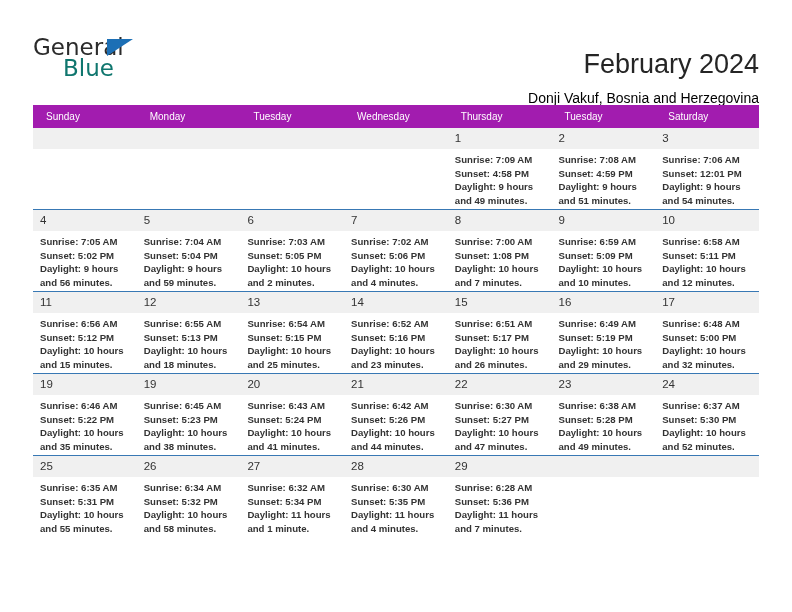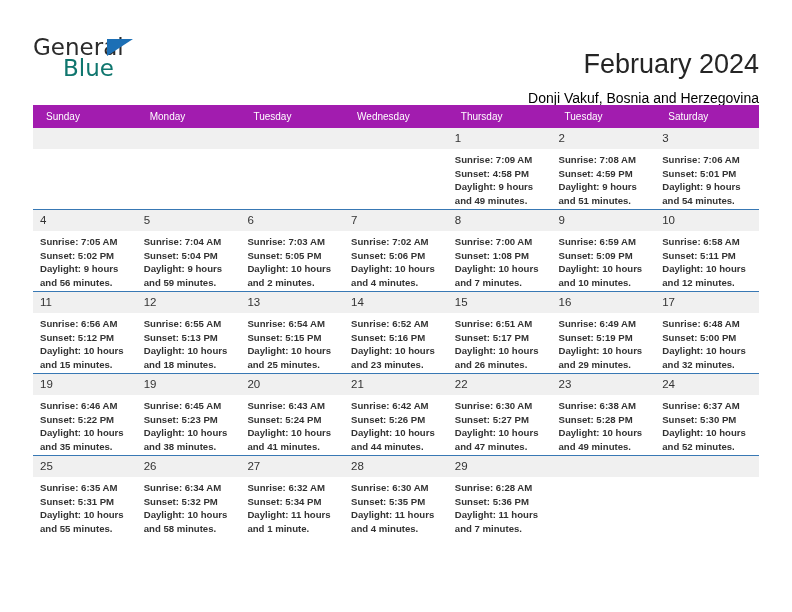--- a/index.html
+++ b/index.html
@@ -204,21 +204,21 @@
               <div>Sunrise: 7:08 AM</div>
               <div>Sunset: 4:59 PM</div>
               <div>Daylight: 9 hours</div>
               <div>and 51 minutes.</div>
             </div>
           </td>
           <td class="day-cell">
             <div class="daynum">3</div>
             <div class="dayinfo">
               <div>Sunrise: 7:06 AM</div>
-              <div>Sunset: 5:01 PM</div>
+              <div>Sunset: 12:01 PM</div>
               <div>Daylight: 9 hours</div>
               <div>and 54 minutes.</div>
             </div>
           </td>
         </tr>
         <tr class="week-row">
           <td class="day-cell">
             <div class="daynum">4</div>
             <div class="dayinfo">
               <div>Sunrise: 7:05 AM</div>

